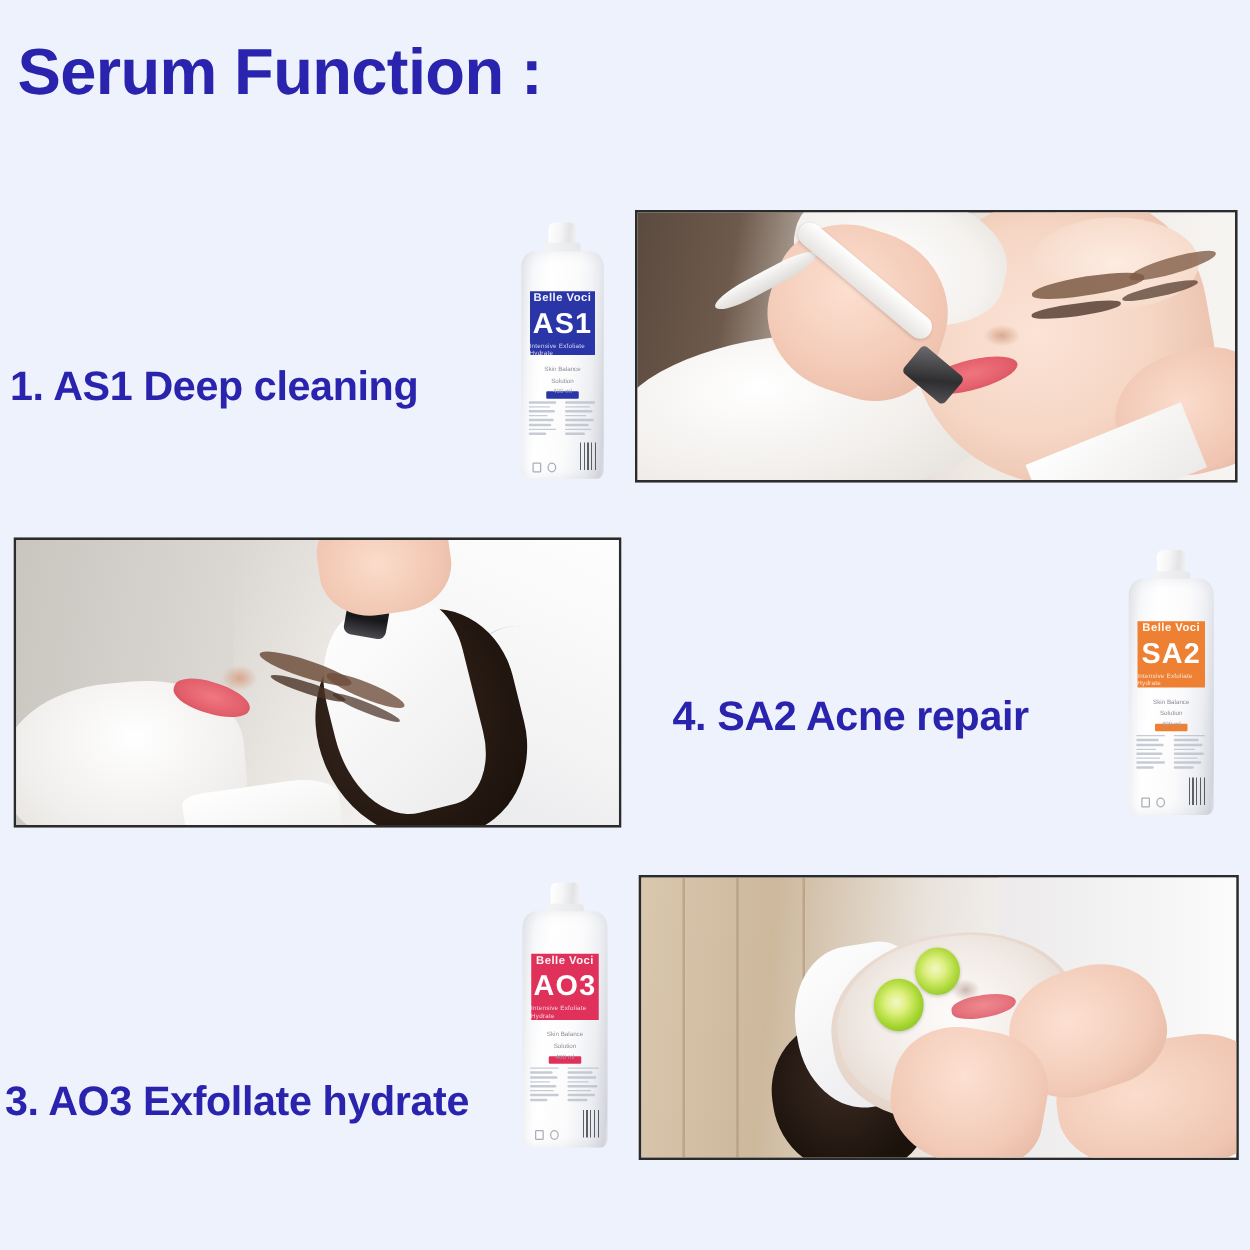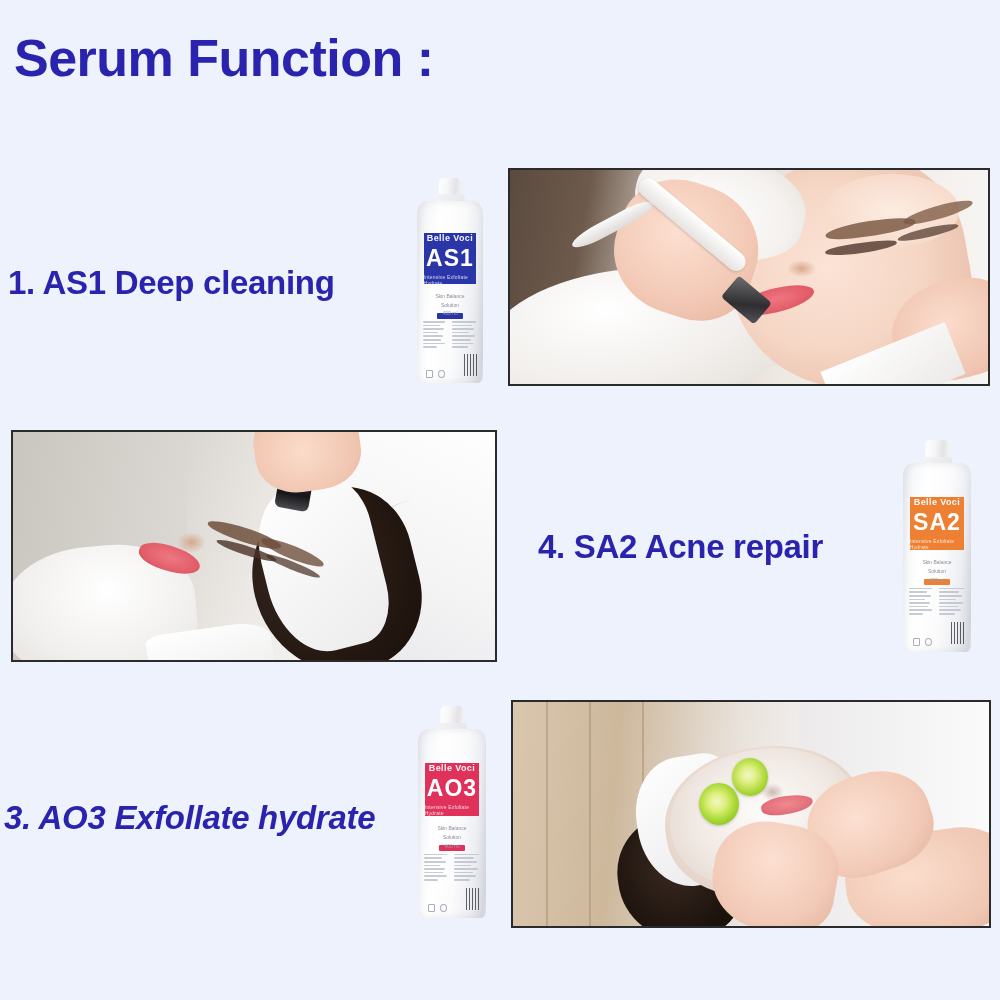--- a/index.html
+++ b/index.html
@@ -24,24 +24,25 @@
   }
 
   
   .caption {
     position:absolute;
     font-size:33px;
     font-weight:bold;
     color:#2a23ad;
     white-space:nowrap;
     letter-spacing:-0.3px;
+    margin-top:26px;
   }
   #cap1 { left:8px;  top:264px; }
   #cap2 { left:538px; top:528px; }
-  #cap3 { left:4px;  top:799px;font-style:italic; }
+  #cap3 { left:4px;  top:836px; }
 
   
   .photo {
     position:absolute;
     border:2px solid #2b2b2b;
     overflow:hidden;
     background:#cfc9c2;
   }
   #photo1 { left:508px; top:168px; width:482px; height:218px; }
   #photo2 { left:11px;  top:430px; width:486px; height:232px; }

